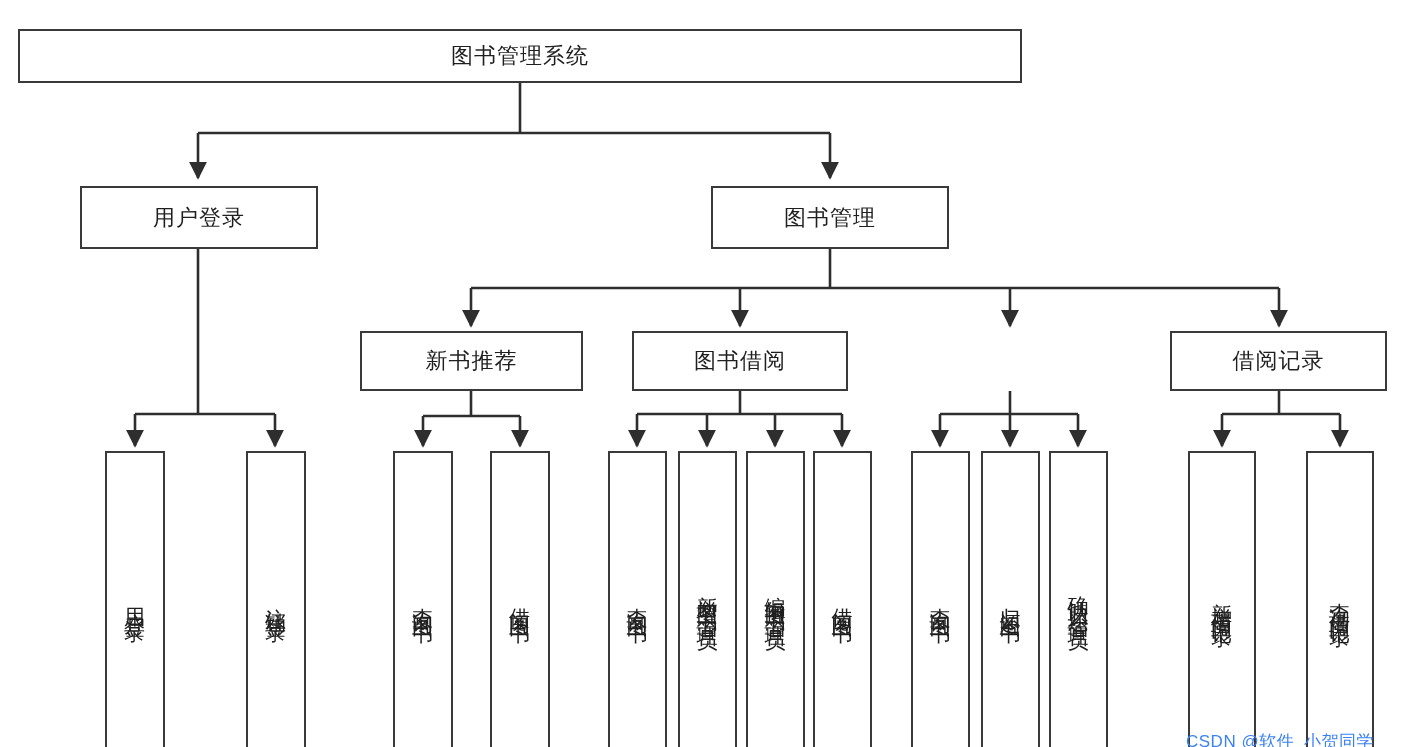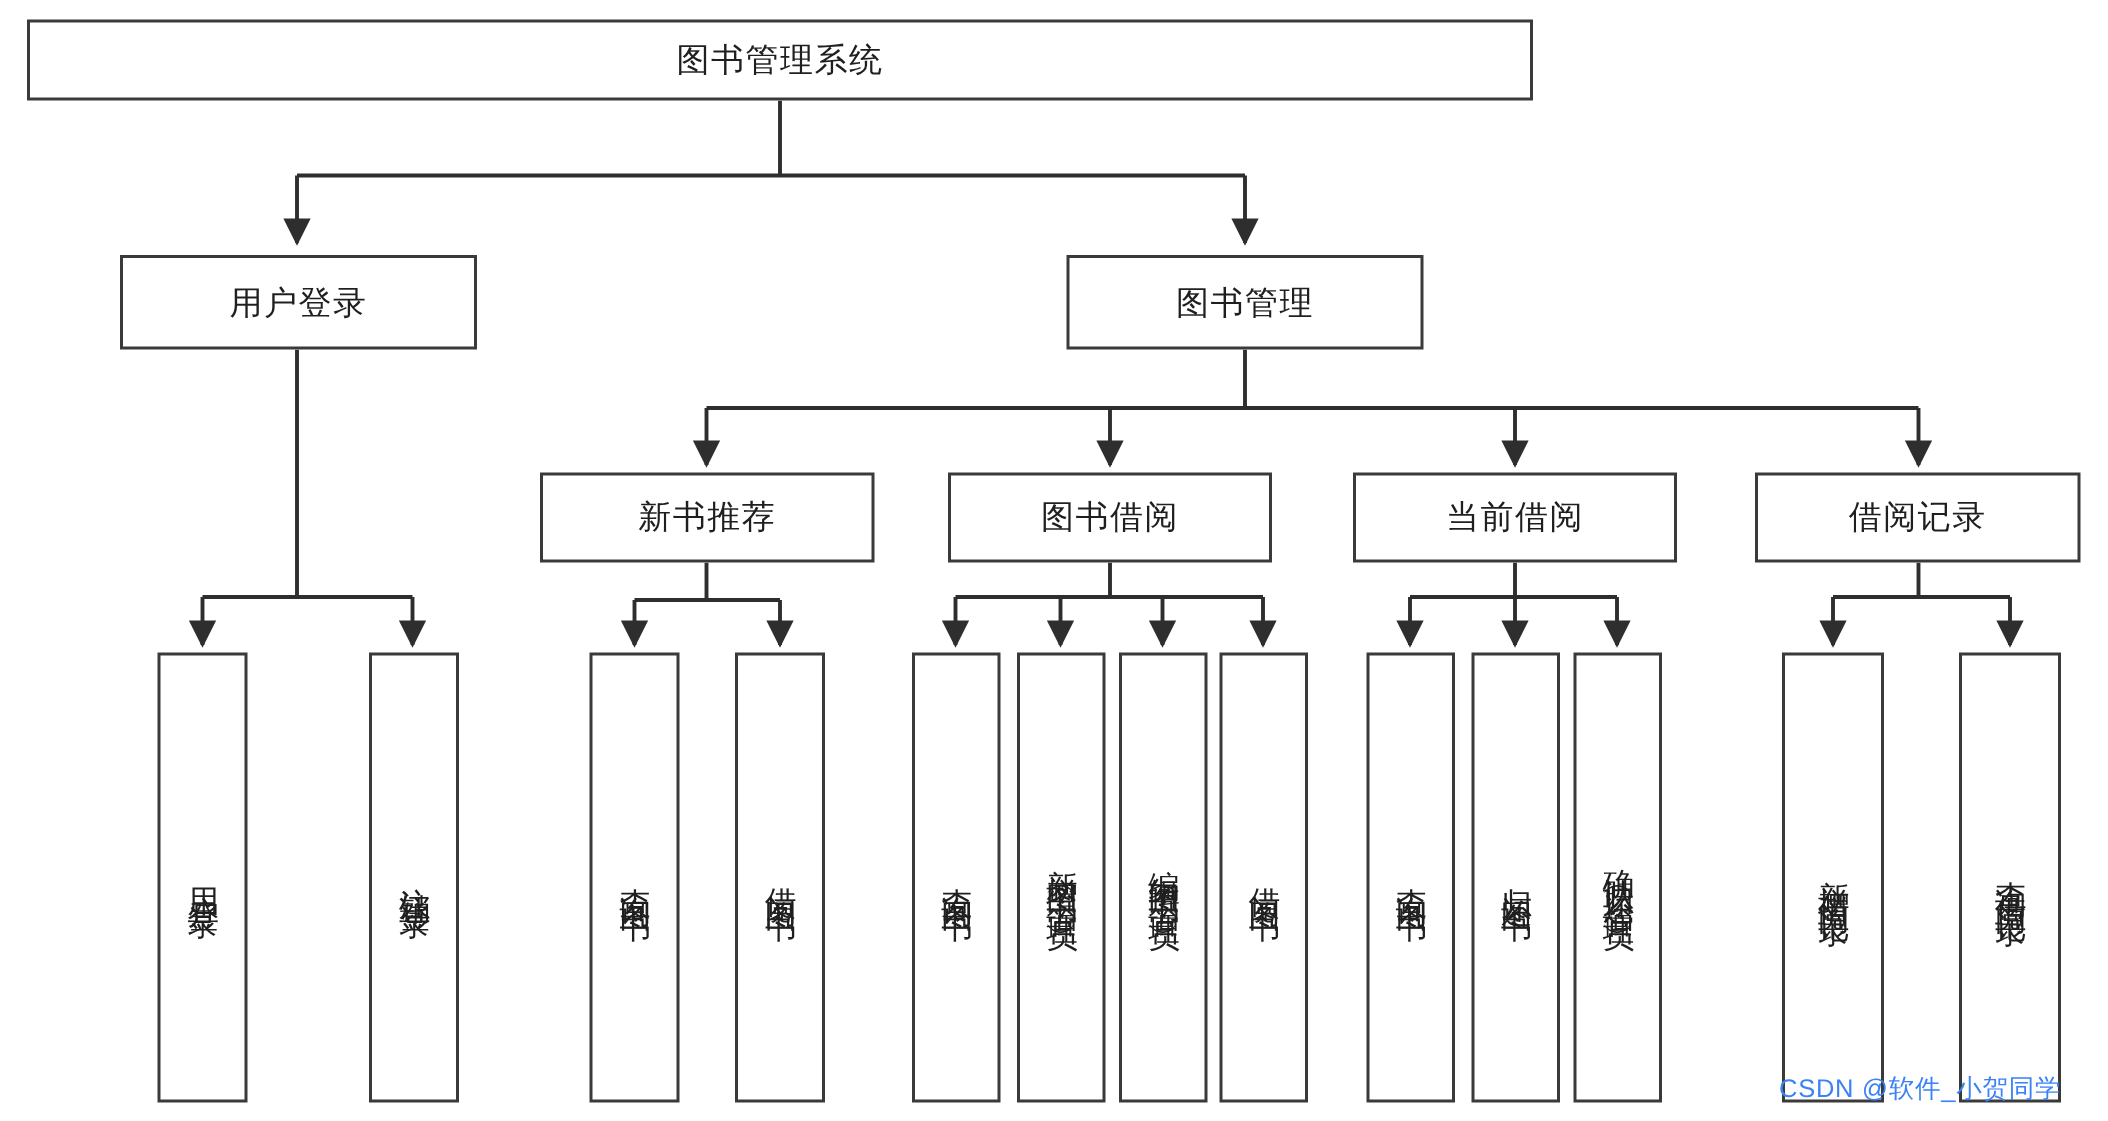--- a/index.html
+++ b/index.html
@@ -1,18 +1,18 @@
 <!DOCTYPE html>
 <html><head>
 <meta charset="utf-8">
 <style>
   html,body{margin:0;padding:0;background:#ffffff;}
   body{width:1405px;height:747px;position:relative;overflow:hidden;
        font-family:"Liberation Sans","DejaVu Sans",sans-serif;color:#1a1a1a;}
-  #canvas{position:absolute;left:0;top:0;width:1405px;height:606px;border-radius:18px;}
+  #canvas{position:absolute;left:0;top:16px;width:1405px;height:606px;border-radius:18px;}
   svg.lines{position:absolute;left:0;top:0;width:1405px;height:747px;pointer-events:none;}
   .node{position:absolute;box-sizing:border-box;background:#ffffff;
         border:2px solid #3a3a3a;display:flex;align-items:center;justify-content:center;}
   .node .lbl{font-size:22px;line-height:1.15;letter-spacing:1px;color:#1f1f1f;white-space:nowrap;}
   .node.vert{align-items:center;justify-content:center;}
   .node.vert .lbl{
       writing-mode:vertical-rl;
       text-orientation:upright;
       white-space:normal;
       font-size:21px;
@@ -89,23 +89,20 @@
   <div class="node" style="left:711px;top:170px;width:238px;height:63px;">
     <span class="lbl">图书管理</span>
   </div>
 
   <div class="node" style="left:360px;top:315px;width:223px;height:60px;text-align:center;">
     <span class="lbl">新书推荐</span>
   </div>
   <div class="node" style="left:632px;top:315px;width:216px;height:60px;align-items:center;">
     <span class="lbl">图书借阅</span>
   </div>
-  <div class="node" style="left:902px;top:315px;width:216px;height:60px;">
-    <span class="lbl">当前借阅</span>
-  </div>
   <div class="node" style="left:1170px;top:315px;width:217px;height:60px;text-align:right;">
     <span class="lbl">借阅记录</span>
   </div>
 
   <div class="node vert" style="left:105px;top:435px;width:60px;height:300px;">
     <span class="lbl">用户登录</span>
   </div>
   <div class="node vert" style="left:246px;top:435px;width:60px;height:300px;">
     <span class="lbl">注销登录</span>
   </div>

